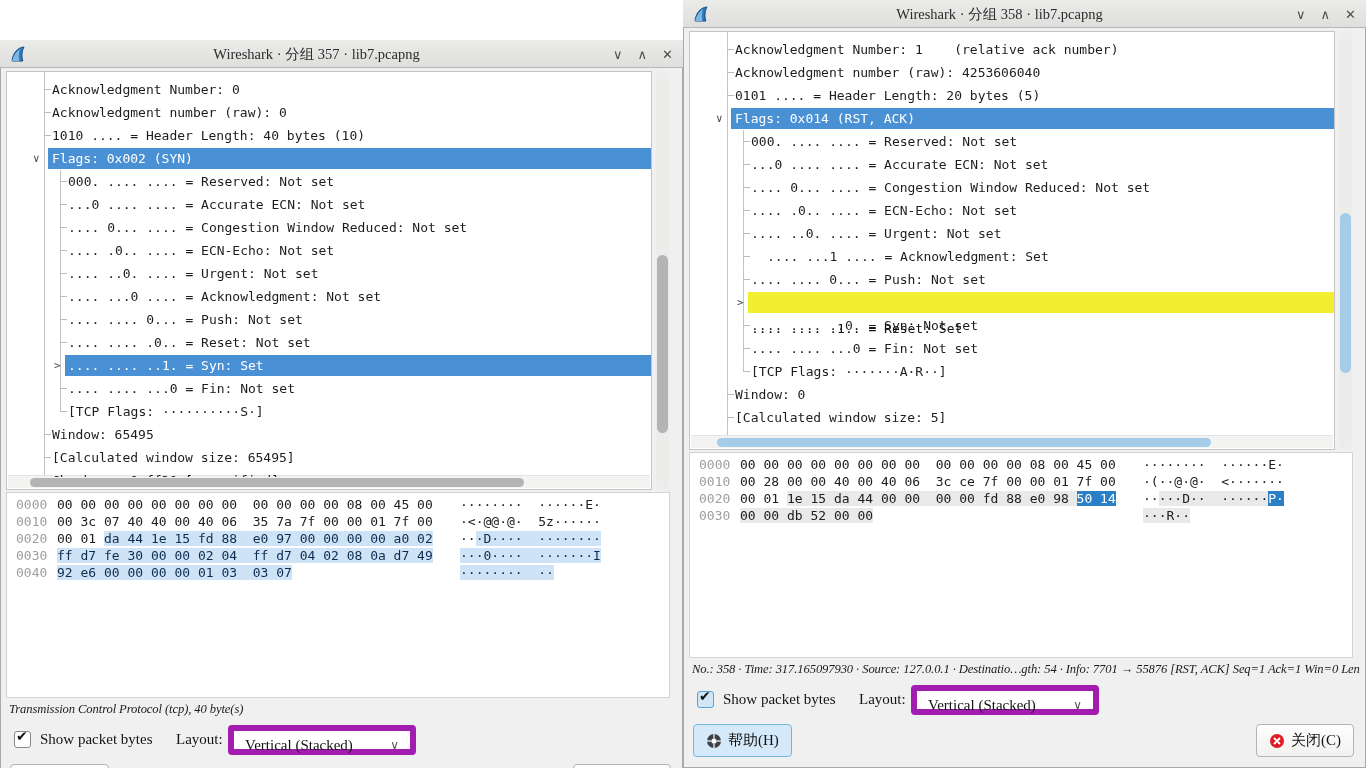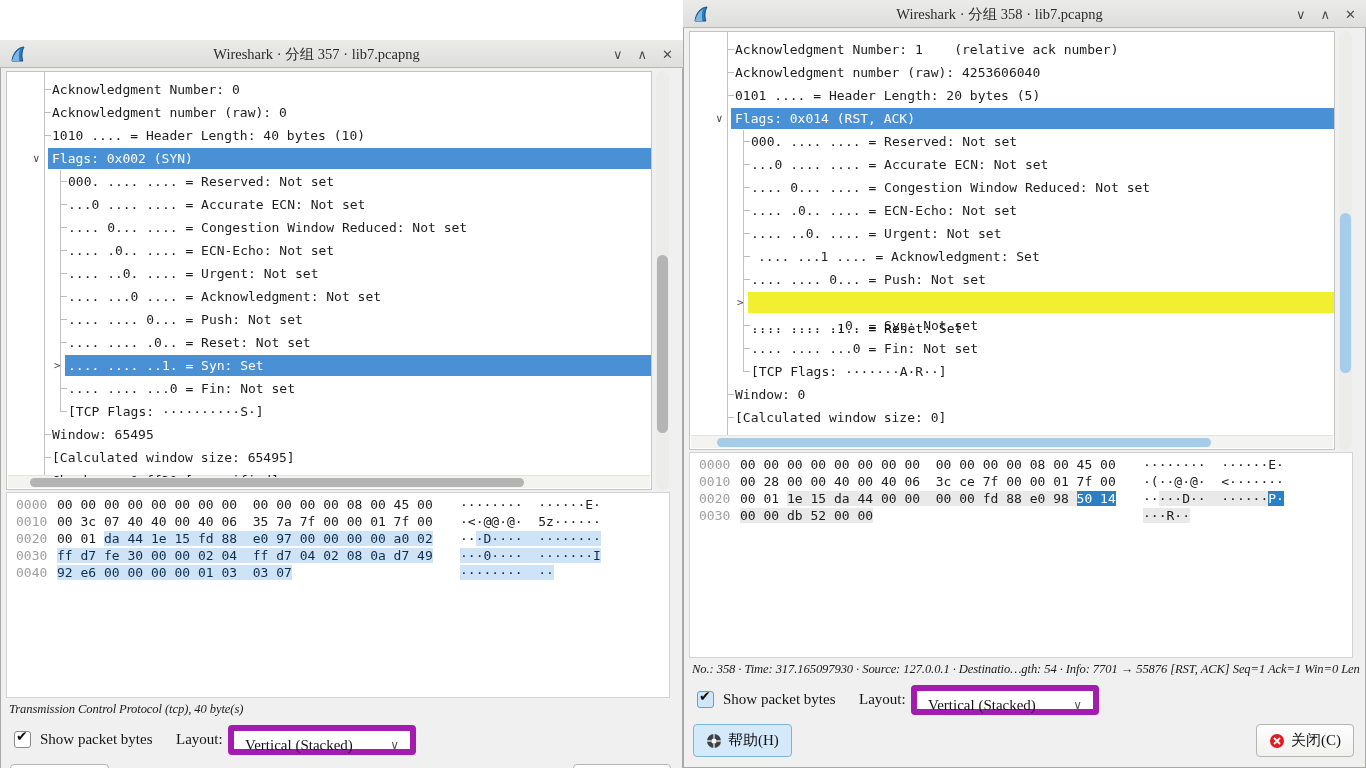--- a/index.html
+++ b/index.html
@@ -183,28 +183,28 @@
     <div class="tree-rows">
         <div class="trow"><span class="dash" style="left: 37px;"></span><span class="lbl" style="left: 45px;">Acknowledgment Number: 1    (relative ack number)</span></div>
         <div class="trow"><span class="dash" style="left: 37px;"></span><span class="lbl" style="left: 45px;">Acknowledgment number (raw): 4253606040</span></div>
         <div class="trow"><span class="dash" style="left: 37px;"></span><span class="lbl" style="left: 45px;">0101 .... = Header Length: 20 bytes (5)</span></div>
         <div class="trow sel"><div class="hlbar" style="left: 41px;"></div><span class="arrow" style="left: 26px;">∨</span><span class="lbl" style="left: 45px;">Flags: 0x014 (RST, ACK)</span></div>
         <div class="trow"><span class="dash" style="left: 53px;"></span><span class="lbl" style="left: 61px;">000. .... .... = Reserved: Not set</span></div>
         <div class="trow"><span class="dash" style="left: 53px;"></span><span class="lbl" style="left: 61px;">...0 .... .... = Accurate ECN: Not set</span></div>
         <div class="trow"><span class="dash" style="left: 53px;"></span><span class="lbl" style="left: 61px;">.... 0... .... = Congestion Window Reduced: Not set</span></div>
         <div class="trow"><span class="dash" style="left: 53px;"></span><span class="lbl" style="left: 61px;">.... .0.. .... = ECN-Echo: Not set</span></div>
         <div class="trow"><span class="dash" style="left: 53px;"></span><span class="lbl" style="left: 61px;">.... ..0. .... = Urgent: Not set</span></div>
-        <div class="trow"><span class="dash" style="left: 53px;"></span><span class="lbl" style="left: 68px;">.... ...1 .... = Acknowledgment: Set</span></div>
+        <div class="trow"><span class="dash" style="left: 53px;"></span><span class="lbl" style="left: 77px;">.... ...1 .... = Acknowledgment: Set</span></div>
         <div class="trow"><span class="dash" style="left: 53px;"></span><span class="lbl" style="left: 61px;">.... .... 0... = Push: Not set</span></div>
         <div class="trow yel"><div class="hlbar" style="left: 58px;"></div><span class="arrow" style="left: 47px;">&gt;</span><span class="lbl" style="left: 61px;">.... .... .1.. = Reset: Set</span></div>
         <div class="trow"><span class="dash" style="left: 53px;"></span><span class="lbl" style="left: 61px;">.... .... ..0. = Syn: Not set</span></div>
         <div class="trow"><span class="dash" style="left: 53px;"></span><span class="lbl" style="left: 61px;">.... .... ...0 = Fin: Not set</span></div>
         <div class="trow"><span class="dash" style="left: 53px;"></span><span class="lbl" style="left: 61px;">[TCP Flags: ·······A·R··]</span></div>
         <div class="trow"><span class="dash" style="left: 37px;"></span><span class="lbl" style="left: 45px;">Window: 0</span></div>
-        <div class="trow"><span class="dash" style="left: 37px;"></span><span class="lbl" style="left: 45px;">[Calculated window size: 0]</span></div>
+        <div class="trow"><span class="dash" style="left: 37px;"></span><span class="lbl" style="left: 45px;">[Calculated window size: 5]</span></div>
       </div>
     <div class="hscroll">
       <div class="hthumb" style="left: 26px; width: 494px;"></div>
     </div>
   </div>
   <div class="vscroll">
     <div class="vthumb" style="top: 182px; height: 160px;"></div>
   </div>
   <div class="hexpane">
     <div class="hex-rows">

